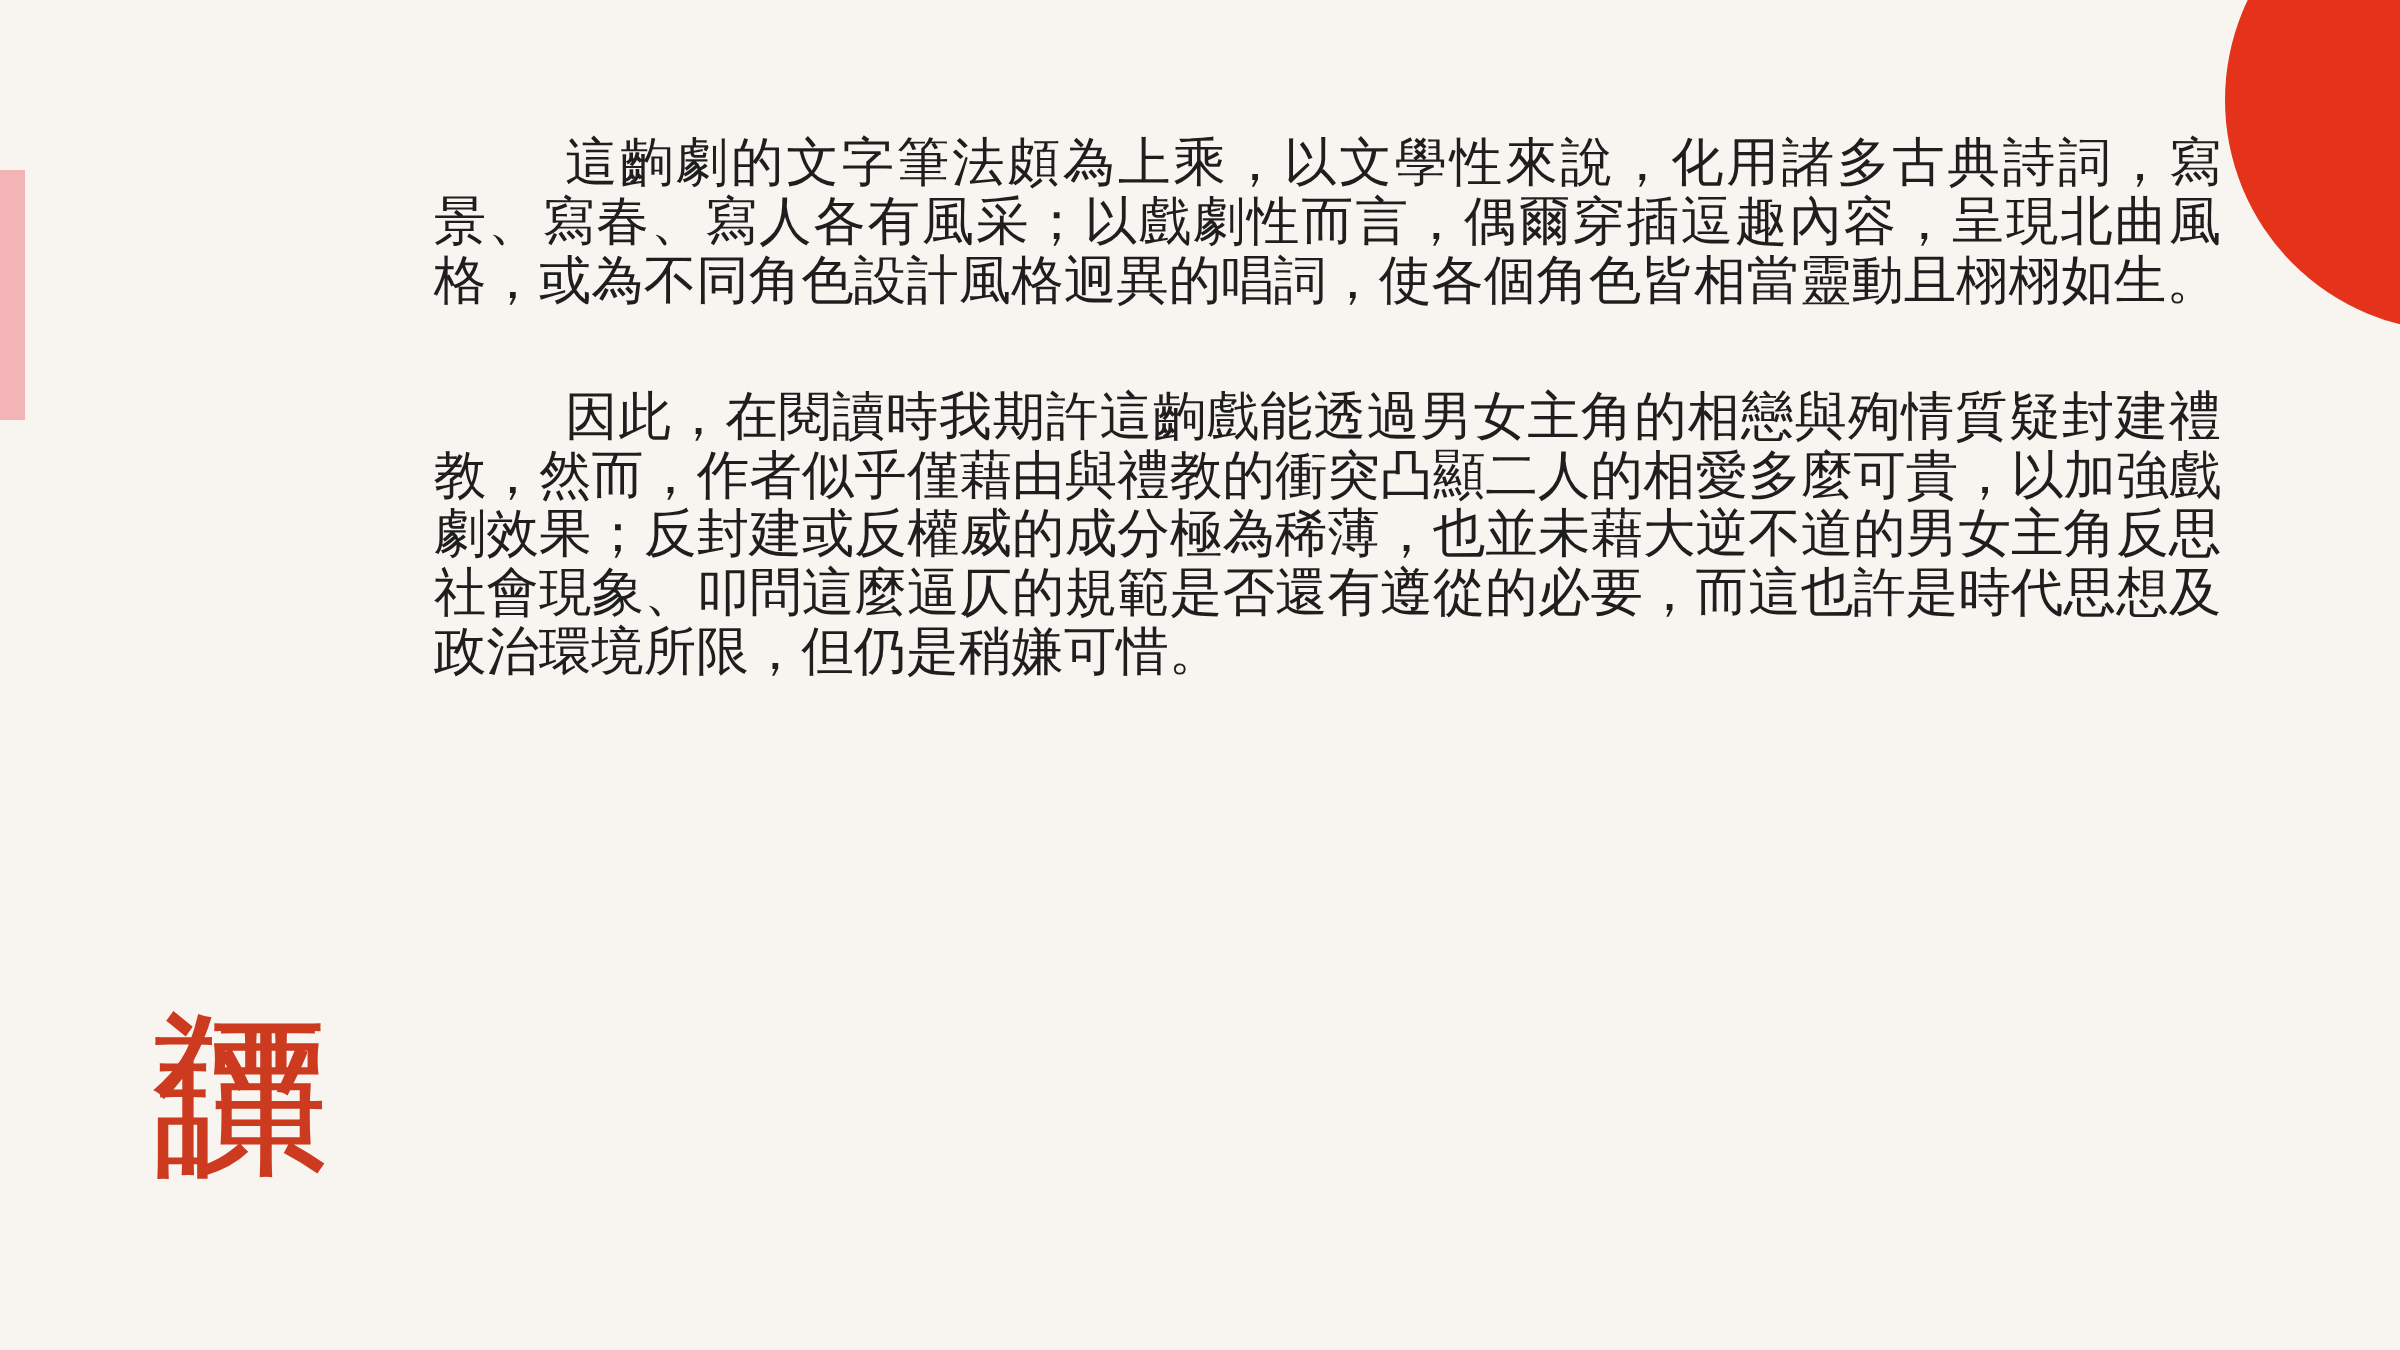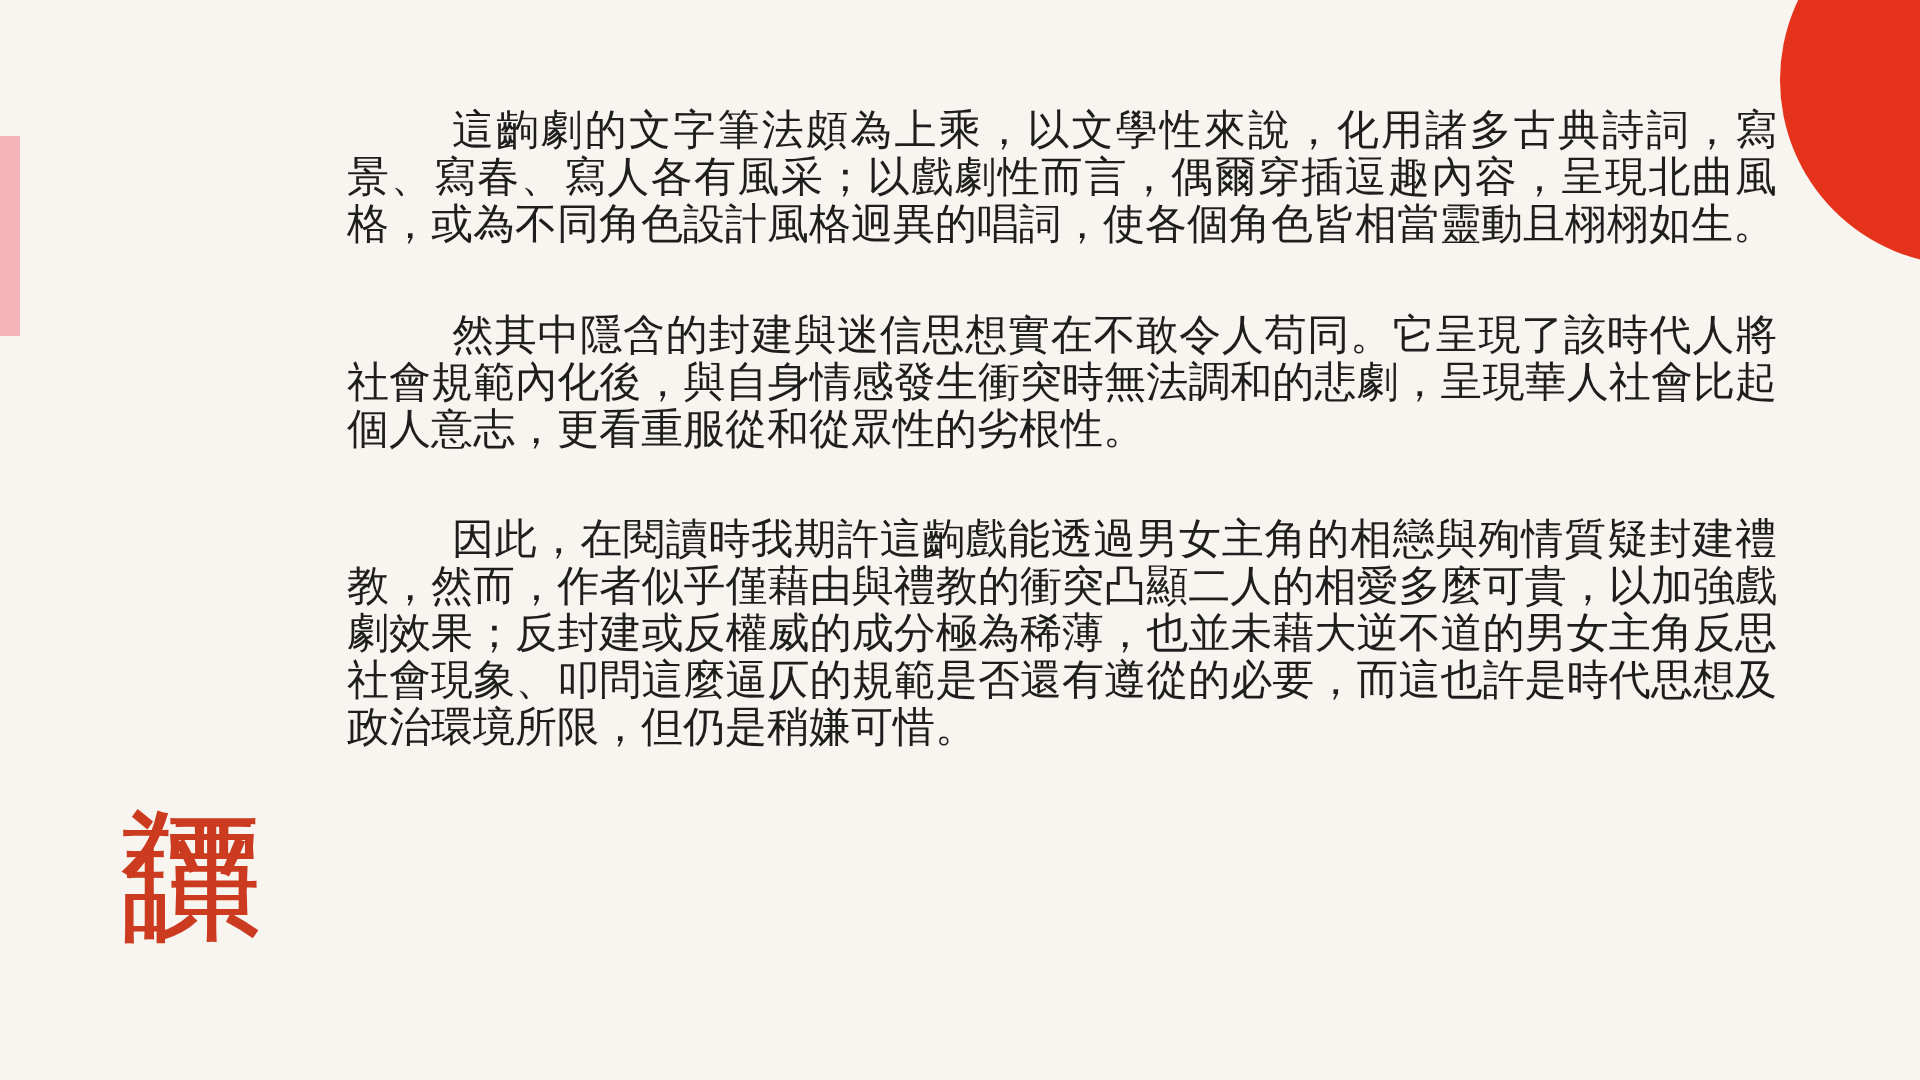--- a/index.html
+++ b/index.html
@@ -64,16 +64,15 @@
 </style>
 </head>
 <body>
 
 <div class="slide">
   <div class="pink-bar"></div>
   <div class="red-circle"></div>
   <div class="section-title">評價</div>
   <div class="body-text">
     <p>這齣劇的文字筆法頗為上乘，以文學性來說，化用諸多古典詩詞，寫景、寫春、寫人各有風采；以戲劇性而言，偶爾穿插逗趣內容，呈現北曲風格，或為不同角色設計風格迥異的唱詞，使各個角色皆相當靈動且栩栩如生。</p>
-    <p>然其中隱含的封建與迷信思想實在不敢令人苟同。它呈現了該時代人將社會規範內化後，與自身情感發生衝突時無法調和的悲劇，呈現華人社會比起個人意志，更看重服從和從眾性的劣根性。</p>
     <p>因此，在閱讀時我期許這齣戲能透過男女主角的相戀與殉情質疑封建禮教，然而，作者似乎僅藉由與禮教的衝突凸顯二人的相愛多麼可貴，以加強戲劇效果；反封建或反權威的成分極為稀薄，也並未藉大逆不道的男女主角反思社會現象、叩問這麼逼仄的規範是否還有遵從的必要，而這也許是時代思想及政治環境所限，但仍是稍嫌可惜。</p>
   </div>
 </div>
 
 </body></html>

